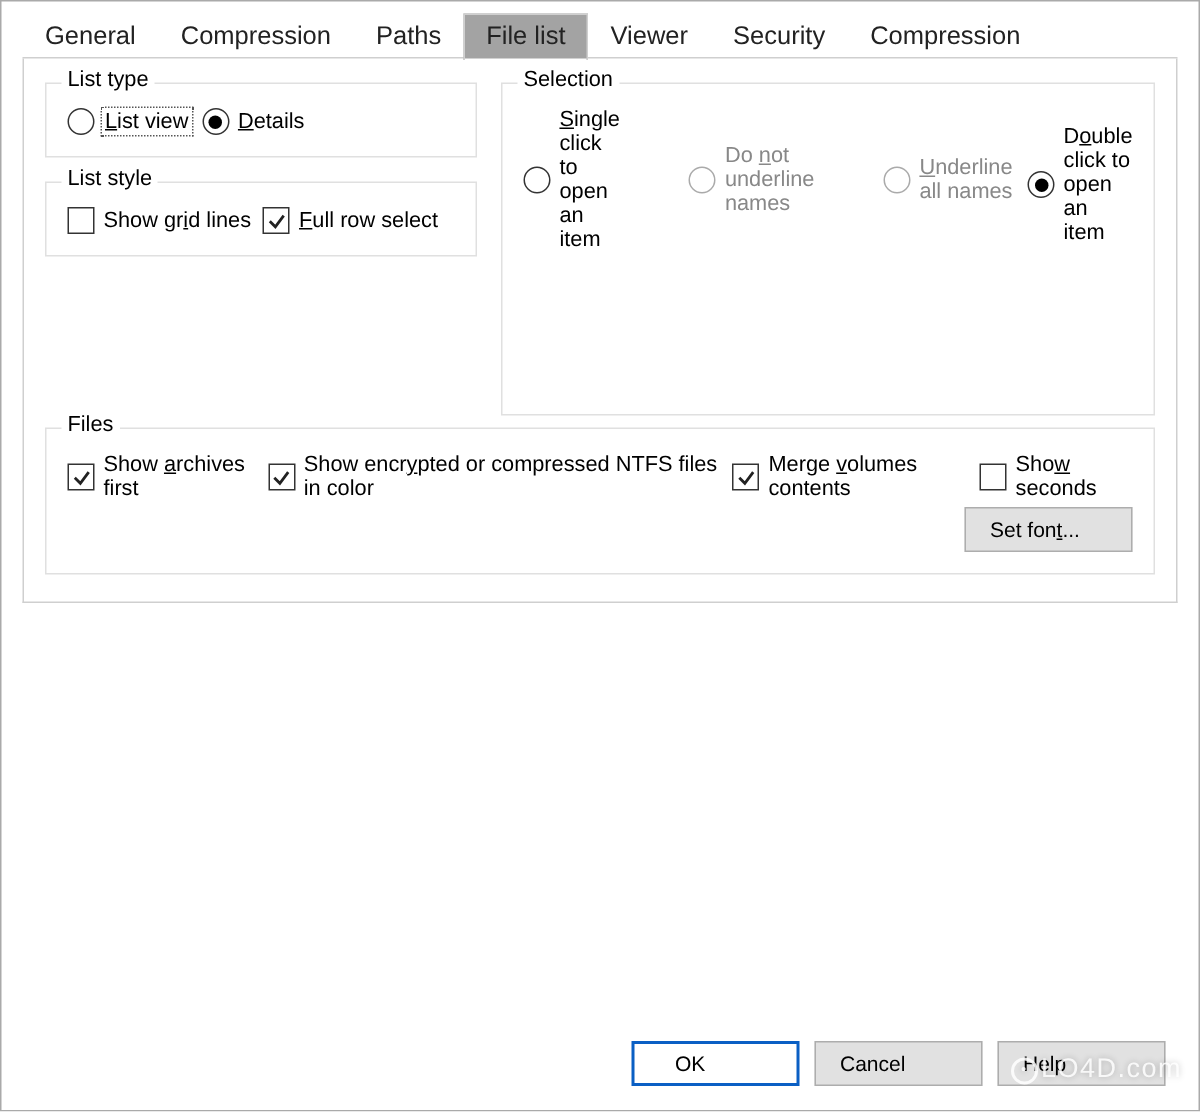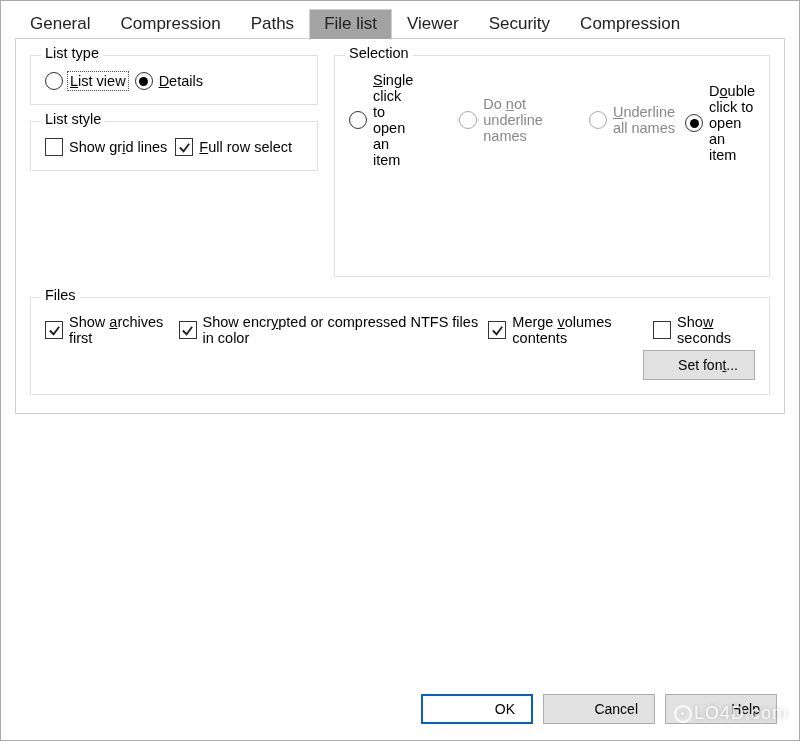--- a/index.html
+++ b/index.html
@@ -86,21 +86,21 @@
     width: 18px; height: 18px; border: 1.5px solid #333; flex: 0 0 18px;
     display: flex; align-items: center; justify-content: center;
   }
   .check.checked svg { width: 13px; height: 13px; stroke: #222; stroke-width: 2; fill: none; }
   .check:not(.checked) svg { display: none; }
 
   
   .files-footer { display: flex; justify-content: flex-end; margin-top: 4px; }
   .btn {
     min-width: 112px; height: 30px; padding: 0 16px; background: #e1e1e1; border: 1px solid #adadad;
-    font-family: inherit; font-size: 14px; text-align: center; display: inline-flex; align-items: center; justify-content: flex-end;
+    font-family: inherit; font-size: 14px; text-align: center; display: inline-flex; align-items: center; justify-content: flex-start;
   }
   .btn.default { background: #fff; border: 2px solid #0a5fc4; padding-left: 27px; }
 
   
   .buttonbar {
     margin-top: auto; padding: 18px 8px 16px 0; display: flex; justify-content: flex-end; gap: 10px;
   }
 
   
   .watermark {
@@ -162,21 +162,21 @@
                     </svg>
                   </span>
                 <span class="lbl"><u>F</u>ull row select</span>
               </label>
             </div>
           </div>
         </div>
 
         <div class="col-right">
 
-          <div class="group selection" style="margin-bottom:16px">
+          <div class="group selection" style="margin-bottom:4px">
             <span class="legend">Selection</span>
             <div class="opts" style="gap:10px">
               <label class="opt">
                 <span class="radio"></span>
                 <span class="lbl"><u>S</u>ingle click to open an item</span>
               </label>
               <label class="opt indent disabled">
                 <span class="radio disabled"></span>
                 <span class="lbl">Do <u>n</u>ot underline names</span>
               </label>

